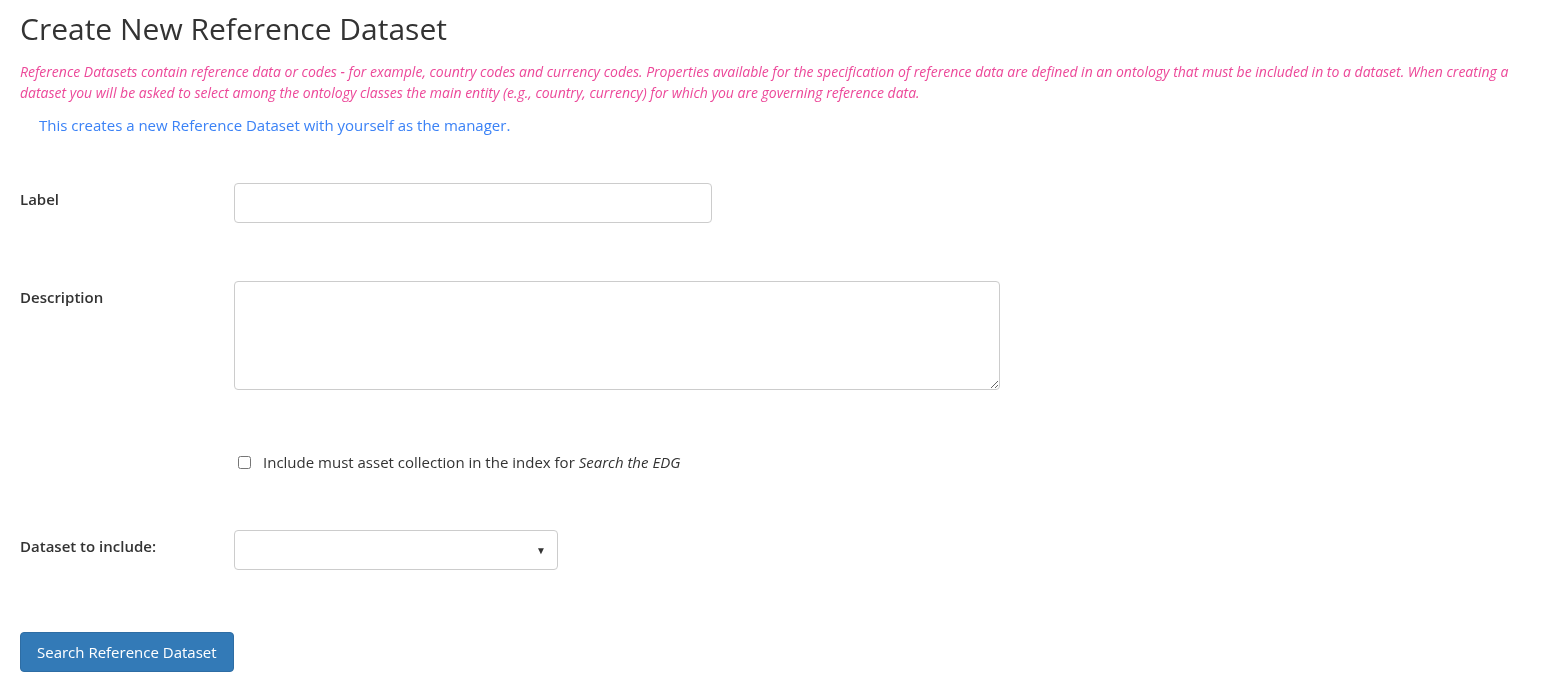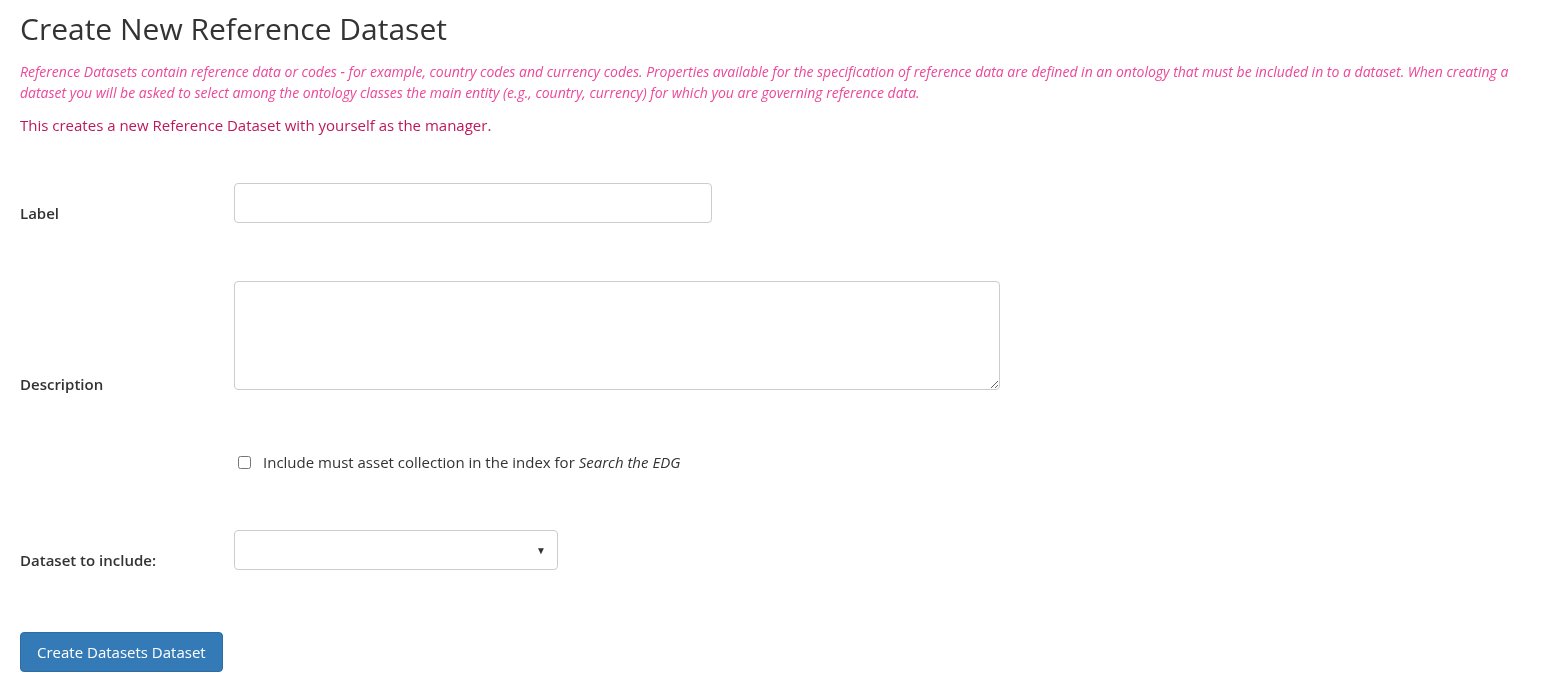--- a/index.html
+++ b/index.html
@@ -22,26 +22,27 @@
     }
     .intro-text {
       font-style: italic;
       color: #ec4899;
       font-size: 14px;
       line-height: 1.5;
       margin-bottom: 12px;
     }
     .sub-intro {
       font-size: 15px;
-      color: #be185d;
+      color: #3b82f6;
       margin-bottom: 48px;
+      margin-left: 19px;
     }
     .form-row {
       display: flex;
-      align-items: flex-end;
+      align-items: flex-start;
       margin-bottom: 58px;
     }
     .form-label {
       width: 214px;
       font-size: 15px;
       color: #333;
       font-weight: 600;
       padding-top: 6px;
       flex-shrink: 0;
     }
@@ -162,14 +163,14 @@
     <div class="select-wrap">
       <select class="select-input">
         <option></option>
       </select>
       <span class="select-arrow">▼</span>
     </div>
   </div>
 </div>
 
 <div class="submit-row">
-  <button class="primary-btn">Create Datasets Dataset</button>
+  <button class="primary-btn">Search Reference Dataset</button>
 </div>
 
 </body></html>

